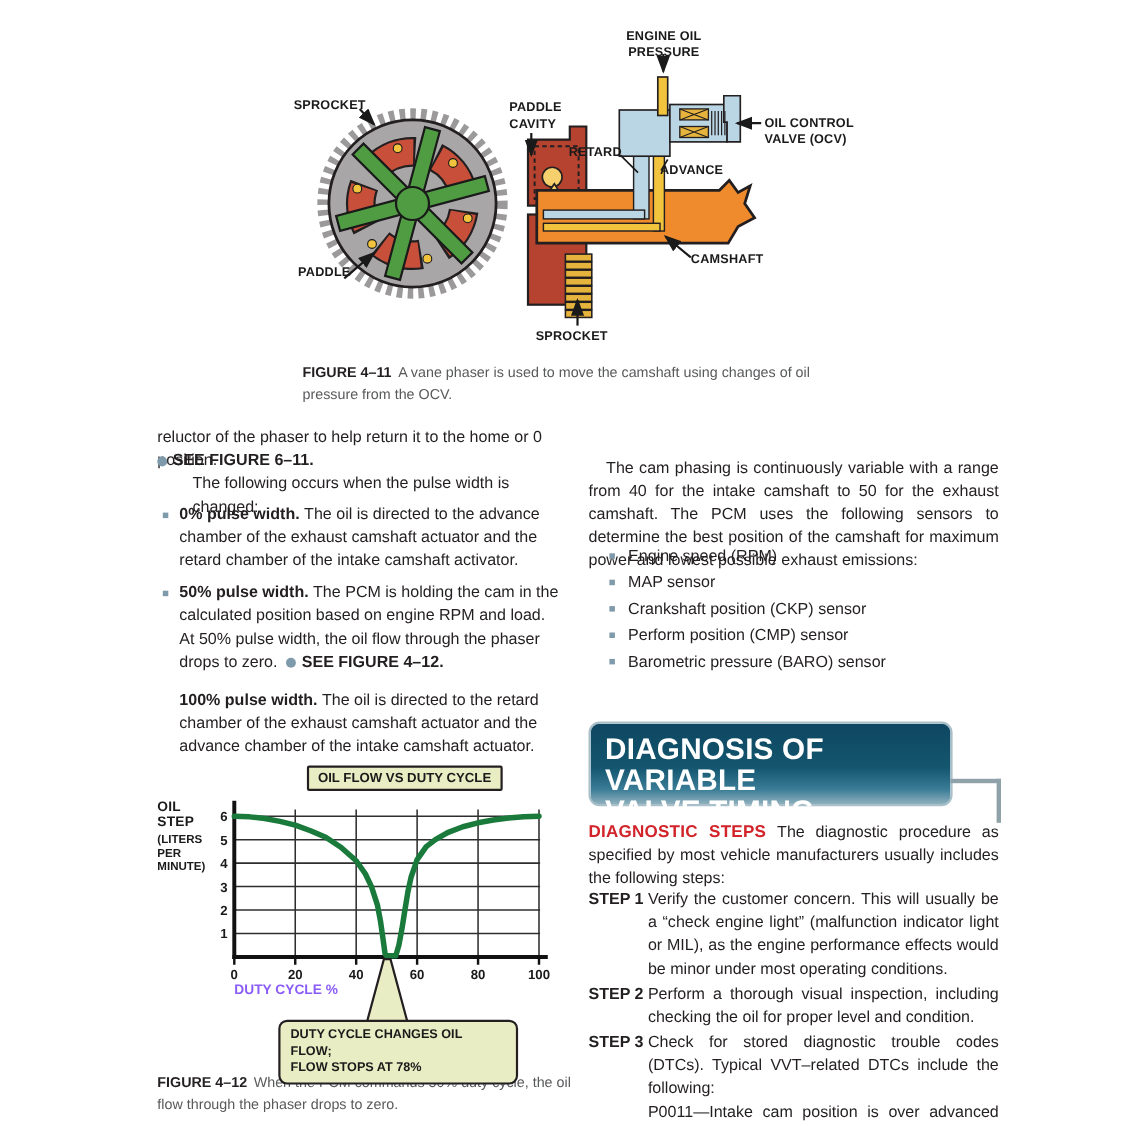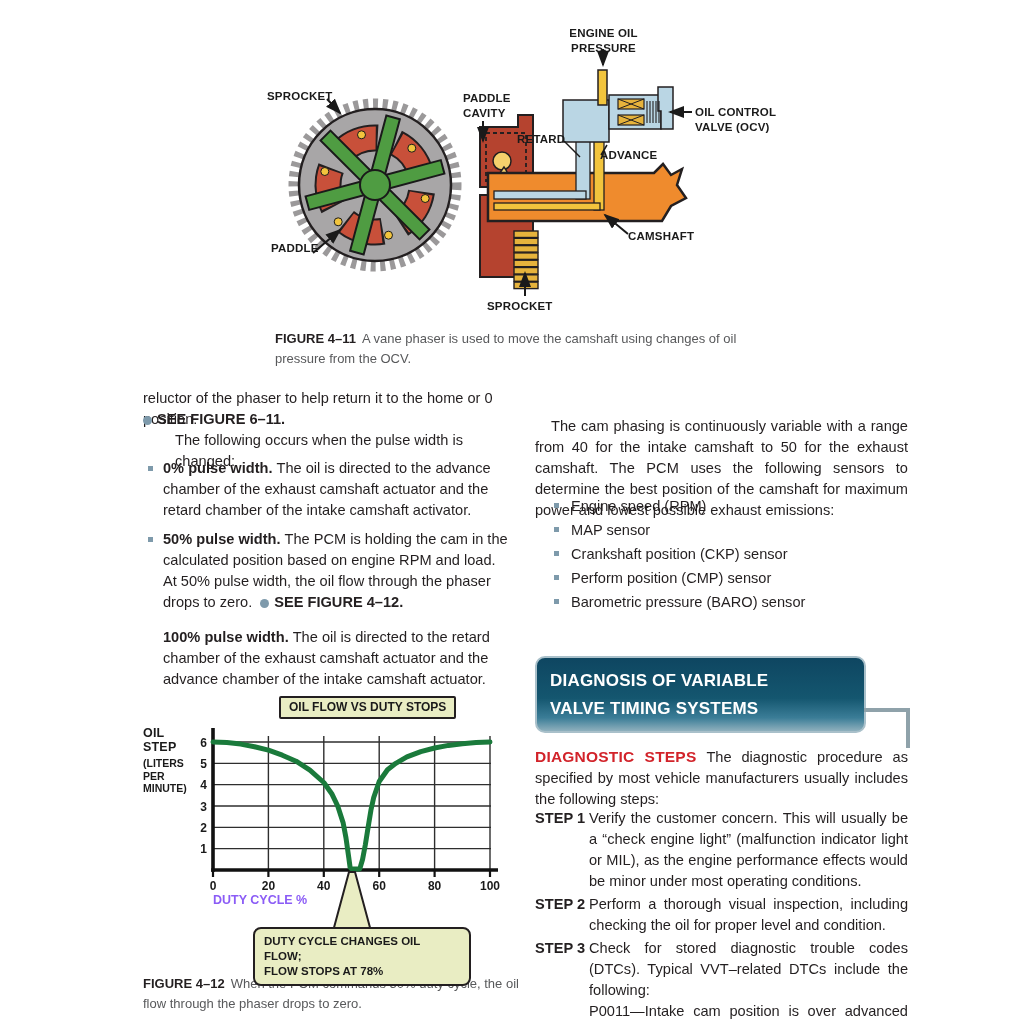--- a/index.html
+++ b/index.html
@@ -25,21 +25,21 @@
   ul.blist{list-style:none;margin:0;padding:0;}
   ul.blist li{position:relative;padding-left:20px;margin-bottom:8px;}
   .sq{position:absolute;left:5px;top:8px;width:5px;height:5px;background:#7e9aab;}
   .noMark{padding-left:20px;margin-top:14px;}
   ul.sensors{list-style:none;margin:0;padding:0;}
   ul.sensors li{position:relative;padding-left:22px;margin-bottom:4px;line-height:20px;}
   
   .banner{position:absolute;width:331px;height:77px;border-radius:10px;
           background:linear-gradient(180deg,#0e4661 0%,#14566f 55%,#3b7d97 82%,#8fb0bd 100%);
           border:2px solid #a9c0ca;box-sizing:border-box;color:#fff;
-          font-weight:bold;font-size:17px;line-height:28px;padding:9px 0 0 13px;
+          font-weight:bold;font-size:27px;line-height:28px;padding:9px 0 0 13px;
           letter-spacing:.2px;}
   .bracket{position:absolute;border-top:4px solid #8fa2aa;border-right:4px solid #8fa2aa;}
   .redhead{color:#d2232a;font-weight:bold;font-size:15.5px;letter-spacing:.2px;margin-right:10px;}
   .step{display:flex;margin-bottom:2px;}
   .step-label{width:54px;flex-shrink:0;font-weight:bold;}
   .step-text{flex:1;text-align:justify;white-space:pre-line;}
   
   .chartbox{position:absolute;background:#e9edc3;border:2px solid #231f20;
             font-weight:bold;color:#1a1a1a;}
   .title-box{left:279px;top:696px;font-size:12px;padding:2px 8px 3px;border-radius:2px;}
@@ -170,21 +170,21 @@
         <span class="sq"></span>
         <span class="boldlead">50% pulse width.</span><span>The PCM is holding the cam in the calculated position based on engine RPM and load. At 50% pulse width, the oil flow through the phaser drops to zero.</span>
         <span class="dot" style="margin-left:4px;"></span><b>SEE FIGURE 4–12.</b>
       </li>
       <li class="noMark" style="padding-left:20px;list-style:none;">
         <span class="boldlead">100% pulse width.</span><span>The oil is directed to the retard chamber of the exhaust camshaft actuator and the advance chamber of the intake camshaft actuator.</span>
       </li>
     </ul>
   </div>
 
-  <div class="chartbox title-box">OIL FLOW VS DUTY STOPS</div>
+  <div class="chartbox title-box">OIL FLOW VS DUTY CYCLE</div>
 
   <div class="ylab">
     <div class="main">OIL STEP</div>
     <div class="sub">(LITERS PER MINUTE)</div>
   </div>
 
   <svg id="plot" class="abs" style="left:200px;top:722px;" width="312" height="178" viewBox="0 0 312 178">
       <line x1="68.4" y1="14" x2="68.4" y2="148" stroke="#2e2e2e" stroke-width="1.4"></line>
       <line x1="123.80000000000001" y1="14" x2="123.80000000000001" y2="148" stroke="#2e2e2e" stroke-width="1.4"></line>
       <line x1="179.2" y1="14" x2="179.2" y2="148" stroke="#2e2e2e" stroke-width="1.4"></line>

